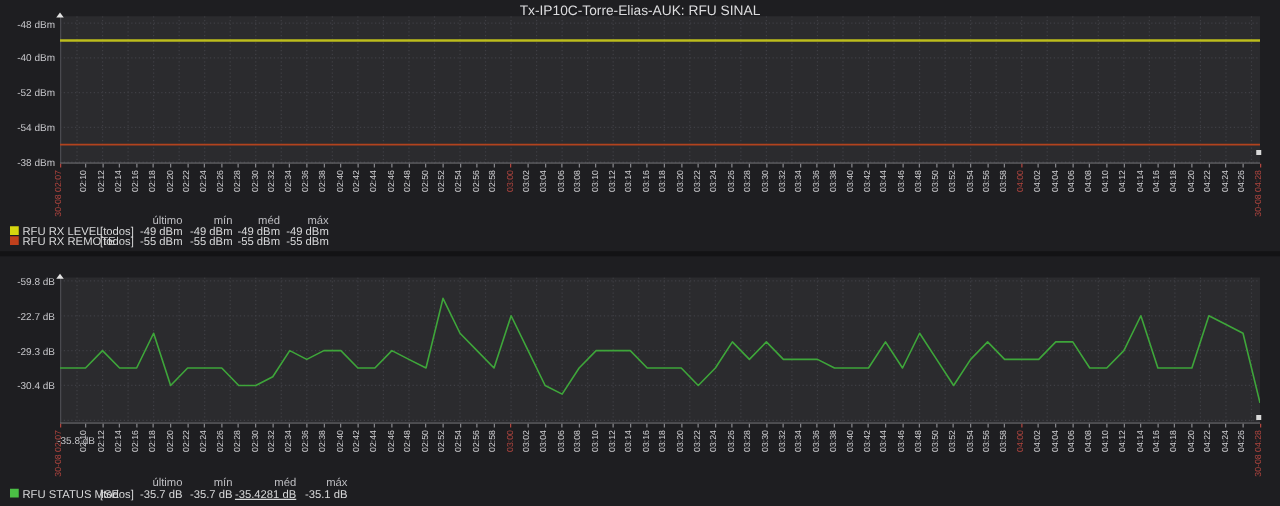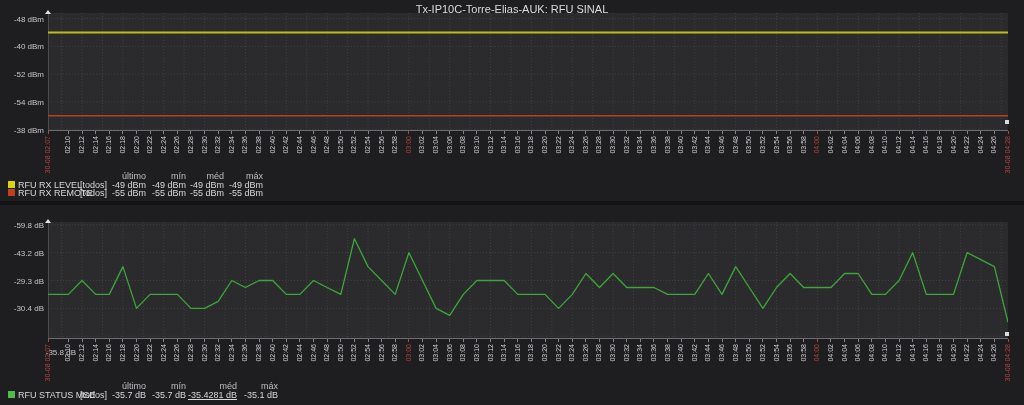--- a/index.html
+++ b/index.html
@@ -340,21 +340,21 @@
           <line x1="0" y1="114.2142857142853" x2="960" y2="114.2142857142853" stroke="#3f3f44" stroke-width="1" stroke-dasharray="1,2"></line>
           <line x1="0.5" y1="0" x2="0.5" y2="117" stroke="#4a4a4f" stroke-width="1"></line>
           <line x1="0" y1="116.5" x2="960" y2="116.5" stroke="#6d6d71" stroke-width="1"></line>
           <polyline points="0.0,72.4 20.4,72.4 34.0,58.5 47.7,72.4 61.3,72.4 74.9,44.6 88.5,86.4 102.1,72.4 115.7,72.4 129.4,72.4 143.0,86.4 156.6,86.4 170.2,79.4 183.8,58.5 197.4,65.5 211.1,58.5 224.7,58.5 238.3,72.4 251.9,72.4 265.5,58.5 279.1,65.5 292.8,72.4 306.4,16.7 320.0,44.6 333.6,58.5 347.2,72.4 360.9,30.6 374.5,58.5 388.1,86.4 401.7,93.3 415.3,72.4 428.9,58.5 442.6,58.5 456.2,58.5 469.8,72.4 483.4,72.4 497.0,72.4 510.6,86.4 524.3,72.4 537.9,51.5 551.5,65.5 565.1,51.5 578.7,65.5 592.3,65.5 606.0,65.5 619.6,72.4 633.2,72.4 646.8,72.4 660.4,51.5 674.0,72.4 687.7,44.6 701.3,65.5 714.9,86.4 728.5,65.5 742.1,51.5 755.7,65.5 769.4,65.5 783.0,65.5 796.6,51.5 810.2,51.5 823.8,72.4 837.4,72.4 851.1,58.5 864.7,30.6 878.3,72.4 891.9,72.4 905.5,72.4 919.1,30.6 932.8,37.6 946.4,44.6 960.0,100.3" fill="none" stroke="#3ea53a" stroke-width="1.3" stroke-linejoin="round"></polyline>
         </svg>
       <span class="caret" style="left:-3px;top:-3px;"></span>
       <span class="endmark" style="left:957px;top:110px;"></span>
     </div>
     <div class="y-axis" id="yaxis-1">
         <span class="ylab" style="top: 15.7857px;">-59.8 dB</span>
-        <span class="ylab" style="top: 43.6429px;">-43.2 dB</span>
+        <span class="ylab" style="top: 43.6429px;">-22.7 dB</span>
         <span class="ylab" style="top: 71.5px;">-29.3 dB</span>
         <span class="ylab" style="top: 99.3571px;">-30.4 dB</span>
         <span class="ylab" style="top: 143px; padding-left: 32px;">-35.8 dB</span>
       </div>
     <div class="x-axis" id="xaxis-1" style="top:134px;height:46px;">
         <span class="tick red" style="left: -0.5px;"></span>
         <span class="xlab red" style="left: -4px; top: 5px;">30-08 02:07</span>
         <span class="tick" style="left: 19.9255px;"></span>
         <span class="xlab" style="left: 16.4255px; top: 5px;">02:10</span>
         <span class="tick" style="left: 33.5426px;"></span>

